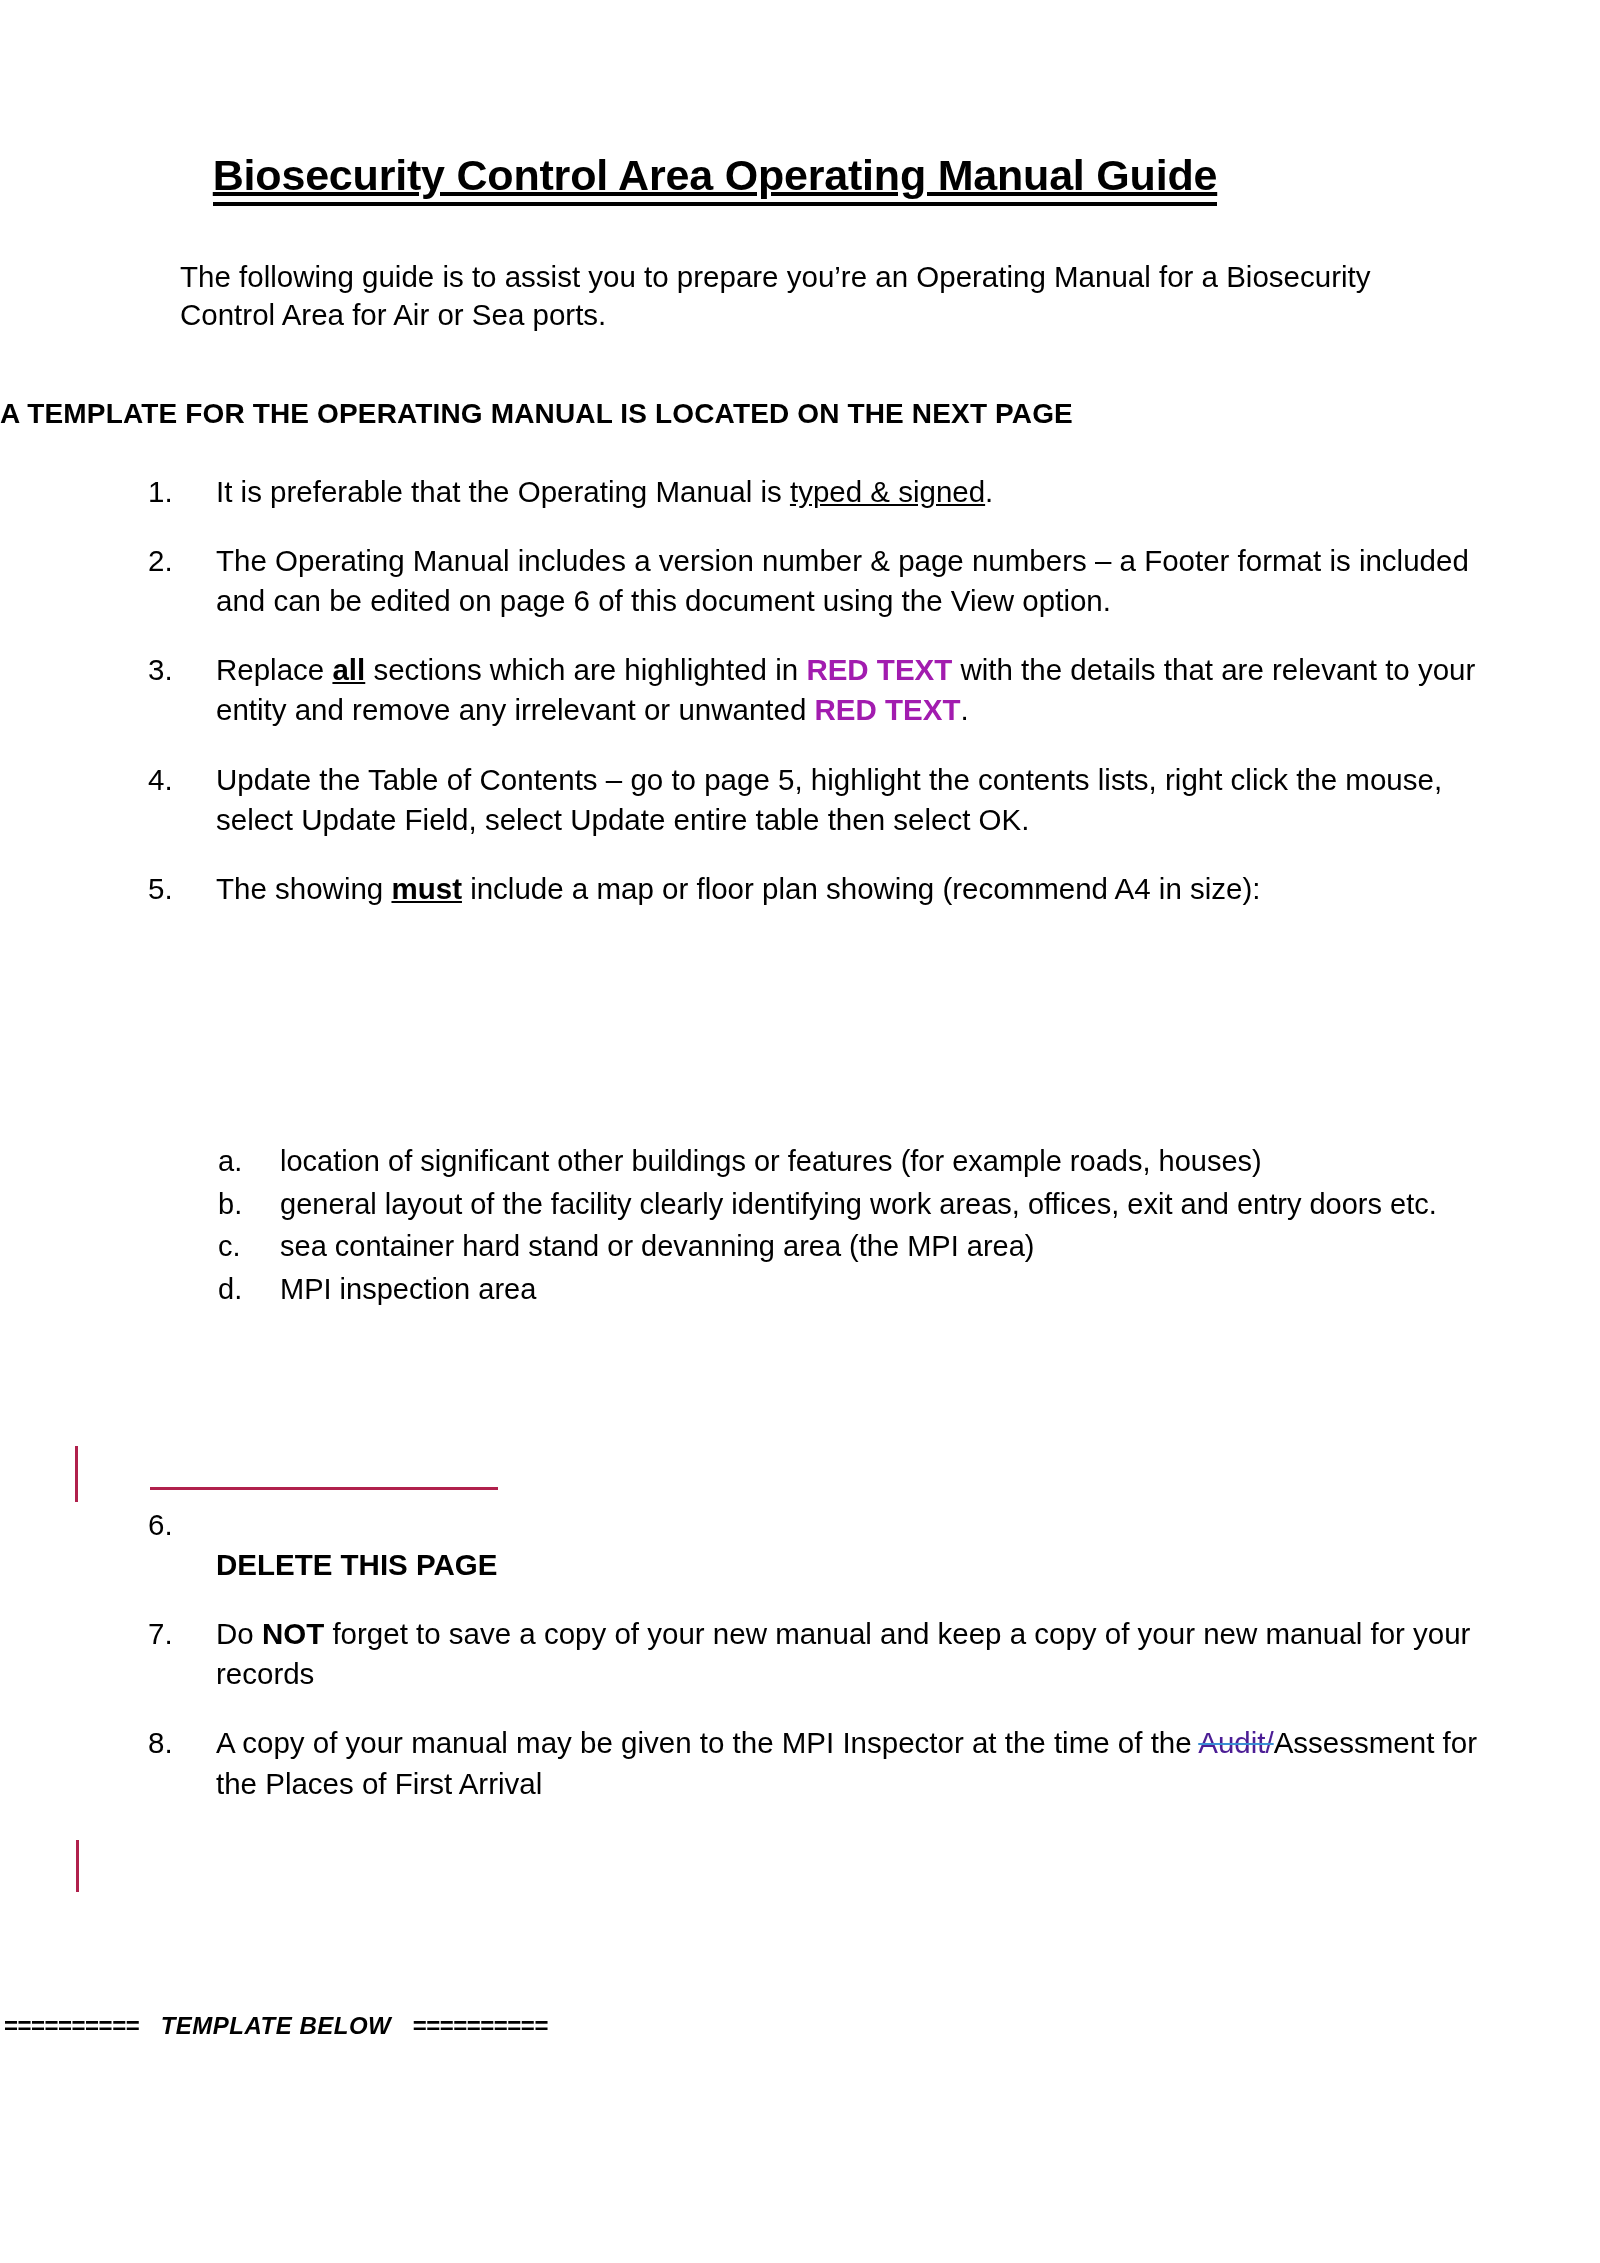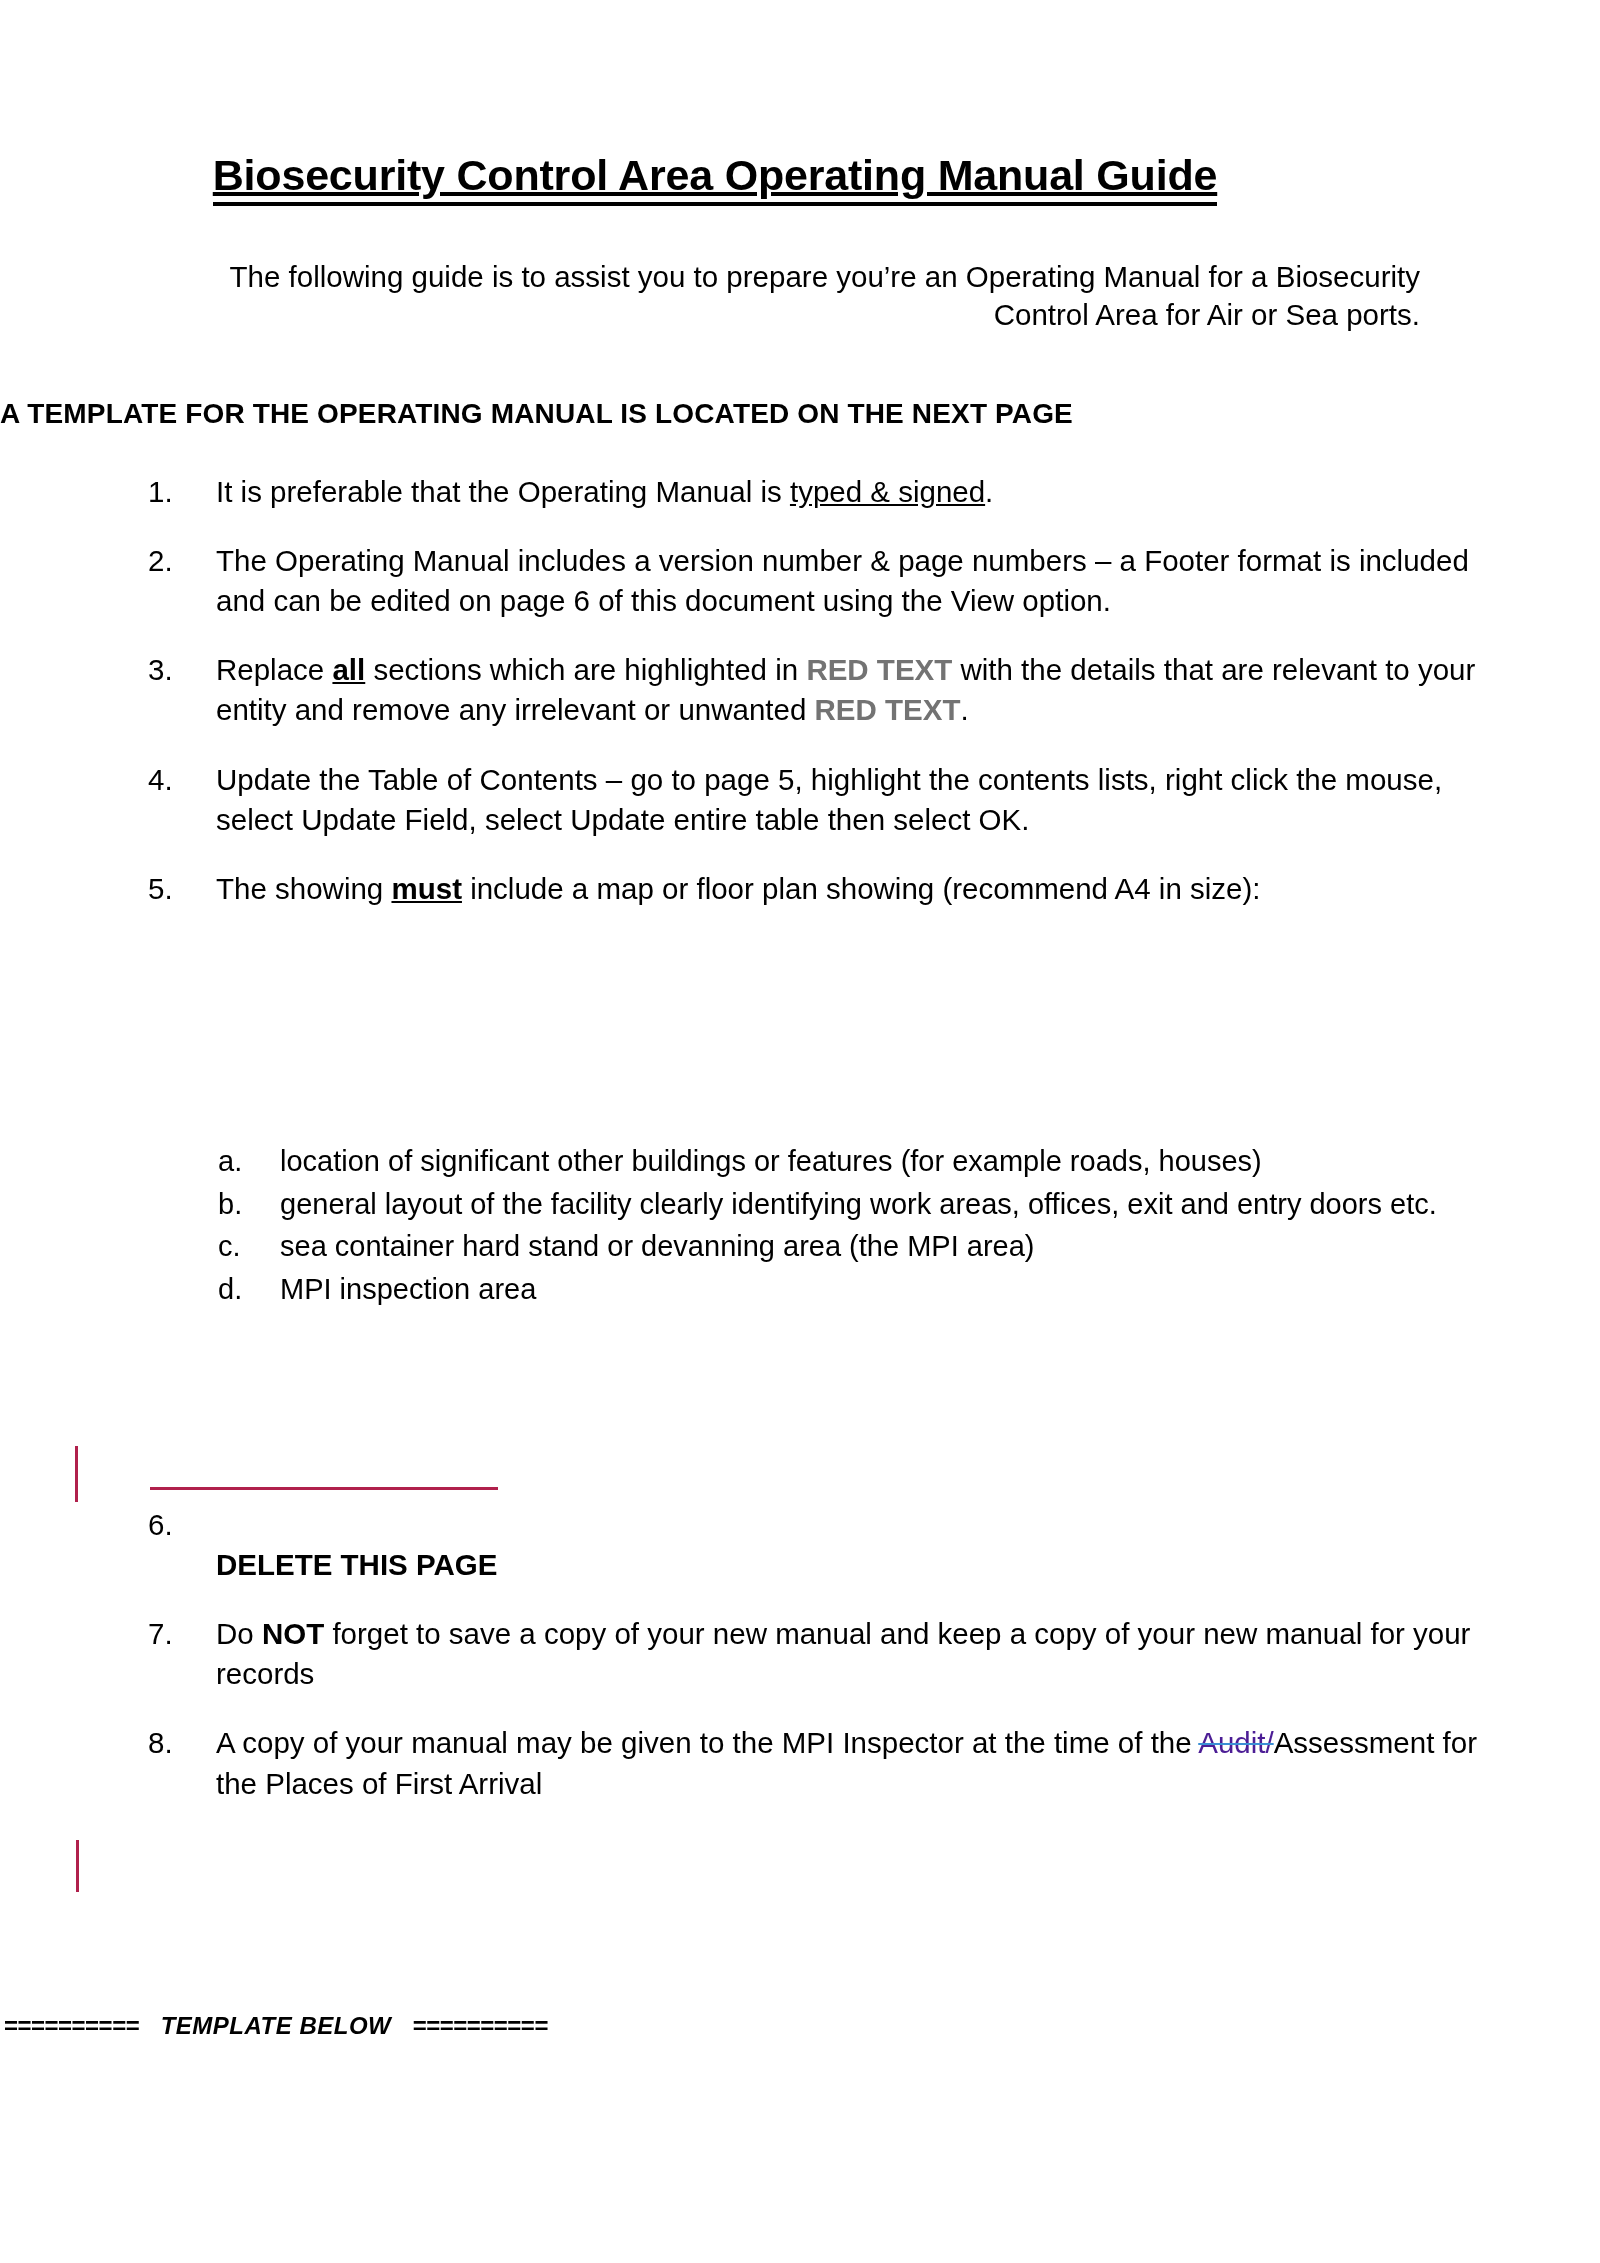--- a/index.html
+++ b/index.html
@@ -37,21 +37,21 @@
     display: inline-block;
     line-height: 1.12;
   }
 
   
   .doc-subtitle {
     position: absolute;
     left: 180px;
     top: 228px;
     width: 1240px;
-    text-align: right;
+    text-align: left;
     font-size: 29.5px;
     line-height: 1.32;
   }
 
   
   .notice {
     position: absolute;
     left: 0;
     top: 370px;
     width: 1600px;
@@ -139,21 +139,21 @@
     top: 1988px;
     width: 1600px;
     font-size: 24px;
     font-weight: bold;
     letter-spacing: 0.5px;
   }
   .footer-note .eq { font-style: normal; letter-spacing: -0.5px; }
   .footer-note .mid { font-style: italic; }
 
   
-  .red { color: #737373; font-weight: bold; }
+  .red { color: #a21caf; font-weight: bold; }
   .bu  { font-weight: bold; text-decoration: underline; text-underline-offset: 2px; }
   .b   { font-weight: bold; }
   .u   { text-decoration: underline; text-underline-offset: 2px; }
   .del { color: #4c1d95; text-decoration: line-through; text-decoration-color: #3B8FD4; }
 </style>
 </head>
 <body>
 
 <div class="page">
 

